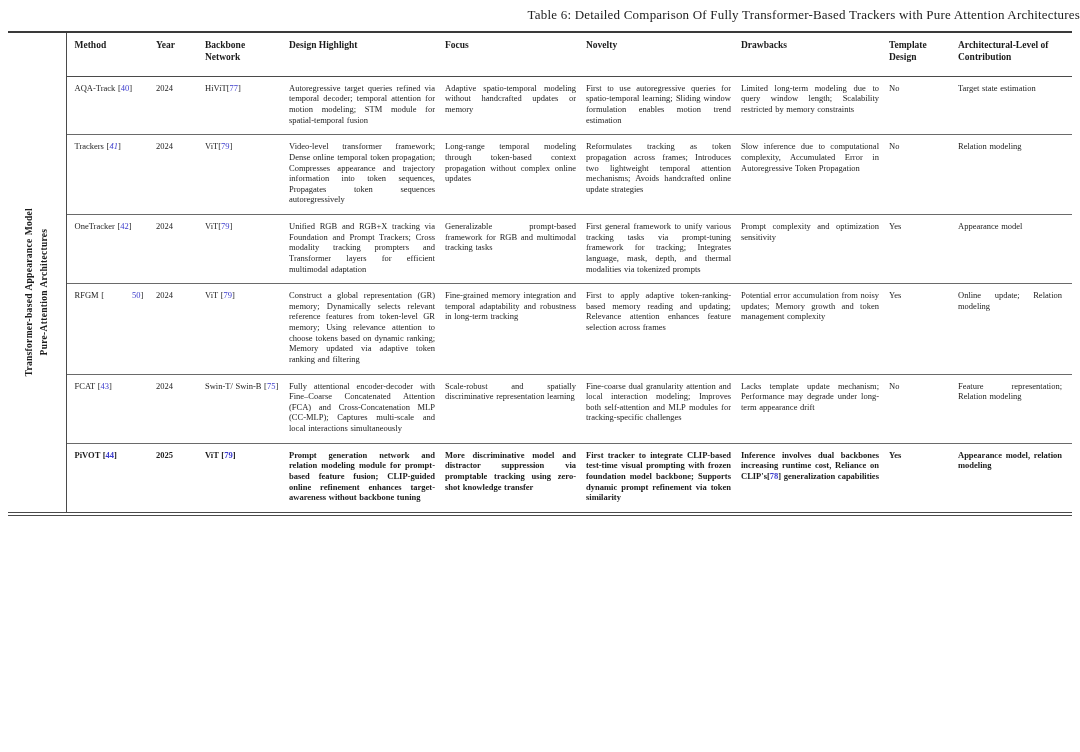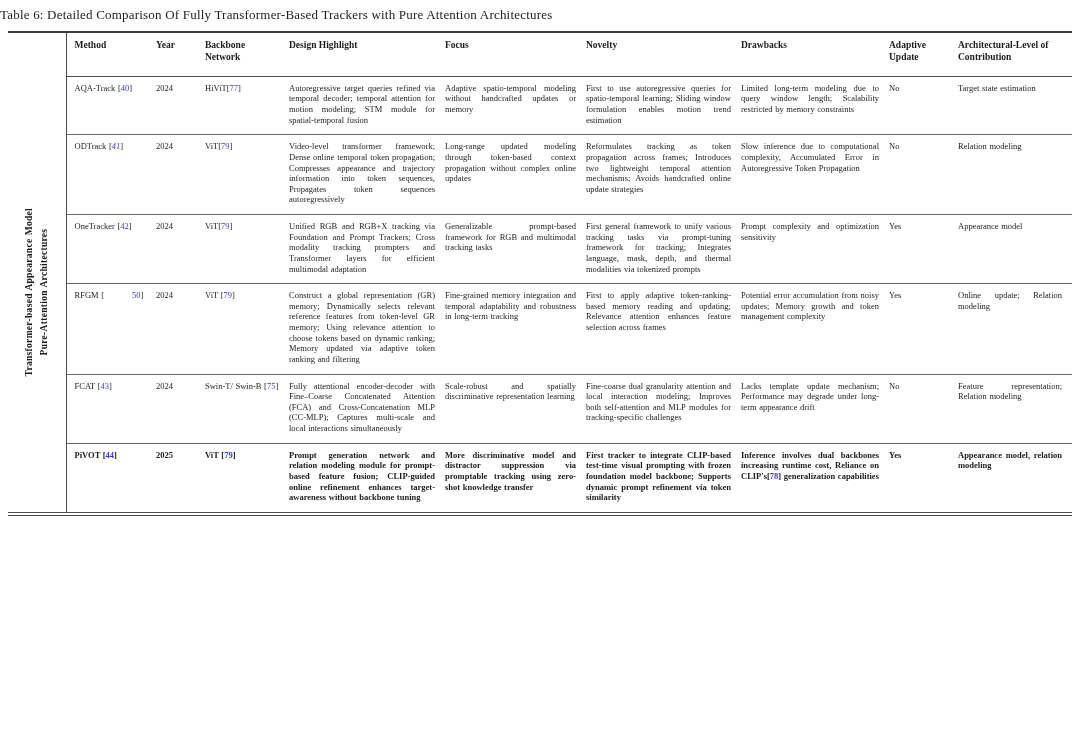--- a/index.html
+++ b/index.html
@@ -2,21 +2,21 @@
 <html lang="en"><head>
 <meta charset="utf-8">
 <style>
   html,body { margin:0; padding:0; background:#ffffff; }
   .page {
     position:relative; width:1080px; height:752px; overflow:hidden;
     background:#ffffff; color:#1c1c1c;
     font-family:"Liberation Serif","DejaVu Serif",serif;
   }
   .caption {
-    text-align:left; padding-top:7px; font-size:13px; letter-spacing:0.2px;
+    text-align:right; padding-top:7px; font-size:13px; letter-spacing:0.2px;
   }
   .tablewrap { position:absolute; left:8px; right:8px; top:31px; }
   table.cmp {
     width:100%; border-collapse:collapse; table-layout:fixed;
     border-top:2px solid #3a3a3a;
     border-bottom:4px double #4a4a4a;
   }
   col.c-label { width:58px; }
   col.c-method { width:90px; }
   col.c-year { width:49px; }
@@ -80,43 +80,43 @@
       <thead>
         <tr>
             <th class="labelcol"></th>
             <th class="first">Method</th>
             <th>Year</th>
             <th>Backbone Network</th>
             <th>Design Highlight</th>
             <th>Focus</th>
             <th>Novelty</th>
             <th>Drawbacks</th>
-            <th>Adaptive Update</th>
+            <th>Template Design</th>
             <th>Architectural-Level of Contribution</th>
           </tr>
       </thead>
       <tbody>
           <tr>
             <td class="labelcol" rowspan="6"><div class="rot"><div>Transformer-based Appearance Model</div><div>Pure-Attention Architectures</div></div></td>
             <td class="first"><span>AQA-Track [</span><span class="cite" style="color: rgb(58, 58, 204); margin-top: 34px;">40</span><span>]</span></td>
             <td><span>2024</span></td>
             <td><span>HiViT[</span><span class="cite" style="color: rgb(58, 58, 204);">77</span><span>]</span></td>
             <td class="just"><span>Autoregressive target queries refined via temporal decoder; temporal attention for motion modeling; STM module for spatial-temporal fusion</span></td>
             <td class="just"><span>Adaptive spatio-temporal modeling without handcrafted updates or memory</span></td>
             <td class="just"><span>First to use autoregressive queries for spatio-temporal learning; Sliding window formulation enables motion trend estimation</span></td>
             <td class="just"><span>Limited long-term modeling due to query window length; Scalability restricted by memory constraints</span></td>
             <td><span>No</span></td>
             <td class="just"><span>Target state estimation</span></td>
           </tr>
           <tr>
-            <td class="first"><span>ODTrack [</span><span class="cite" style="color: rgb(58, 58, 204); font-style: italic;">41</span><span>]</span></td>
+            <td class="first"><span>Trackers [</span><span class="cite" style="color: rgb(58, 58, 204); font-style: italic;">41</span><span>]</span></td>
             <td><span>2024</span></td>
             <td><span>ViT[</span><span class="cite" style="color: rgb(58, 58, 204);">79</span><span>]</span></td>
             <td class="just"><span>Video-level transformer framework; Dense online temporal token propagation; Compresses appearance and trajectory information into token sequences, Propagates token sequences autoregressively</span></td>
-            <td class="just"><span>Long-range updated modeling through token-based context propagation without complex online updates</span></td>
+            <td class="just"><span>Long-range temporal modeling through token-based context propagation without complex online updates</span></td>
             <td class="just"><span>Reformulates tracking as token propagation across frames; Introduces two lightweight temporal attention mechanisms; Avoids handcrafted online update strategies</span></td>
             <td class="just"><span>Slow inference due to computational complexity, Accumulated Error in Autoregressive Token Propagation</span></td>
             <td><span>No</span></td>
             <td class="just"><span>Relation modeling</span></td>
           </tr>
           <tr>
             <td class="first"><span>OneTracker [</span><span class="cite" style="color: rgb(58, 58, 204);">42</span><span>]</span></td>
             <td><span>2024</span></td>
             <td><span>ViT[</span><span class="cite" style="color: rgb(58, 58, 204);">79</span><span>]</span></td>
             <td class="just"><span>Unified RGB and RGB+X tracking via Foundation and Prompt Trackers; Cross modality tracking prompters and Transformer layers for efficient multimodal adaptation</span></td>

